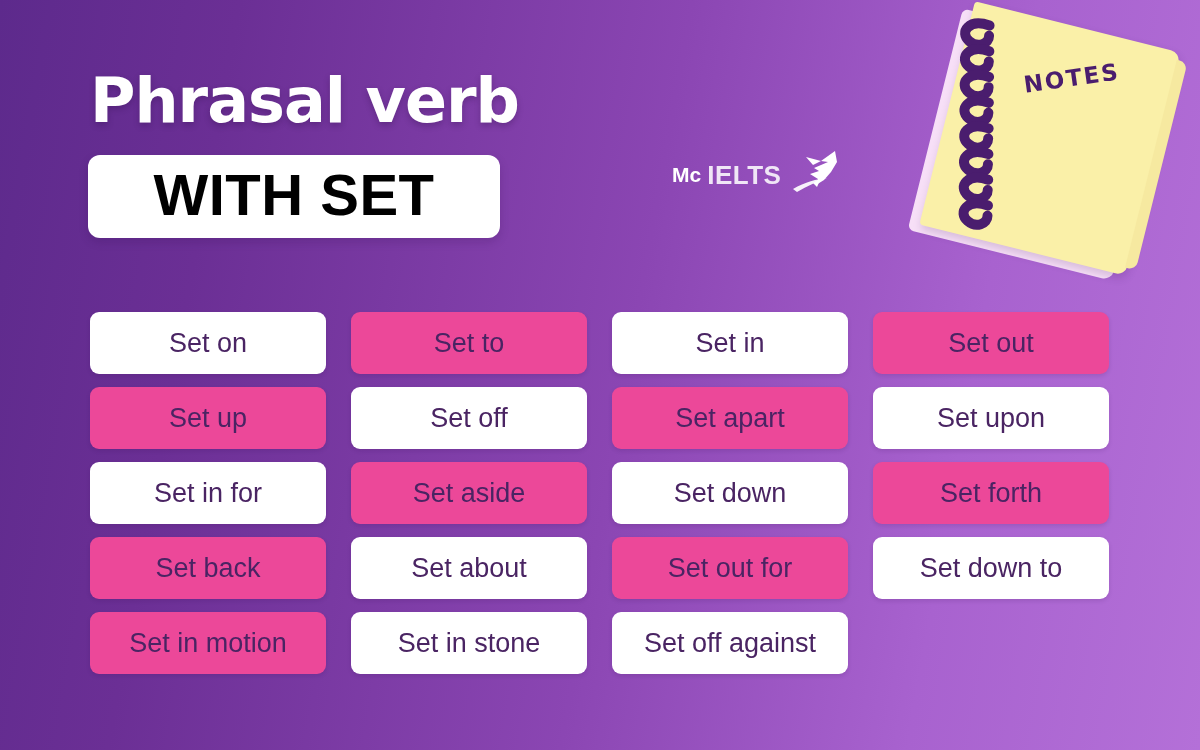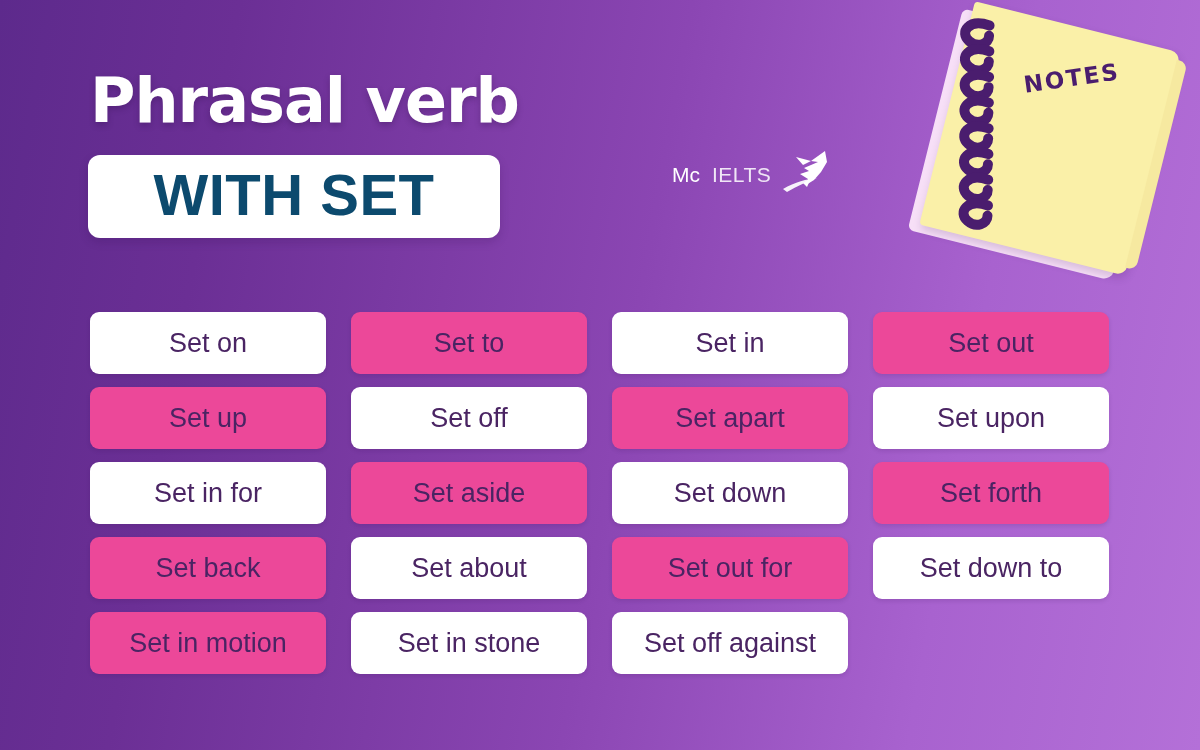--- a/index.html
+++ b/index.html
@@ -24,30 +24,30 @@
   }
 
   .title-badge {
     position:absolute; left:88px; top:155px;
     width:412px; height:83px;
     background:#ffffff; border-radius:12px;
     display:flex; align-items:center; justify-content:center;
     box-shadow:0 4px 10px rgba(45,12,70,0.18);
   }
   .title-badge-text {
-    font-size:58px; font-weight:bold; color:#0c4a6e;
+    font-size:58px; font-weight:bold; color:#000000;
     font-family:"Liberation Sans", sans-serif;
     letter-spacing:0.5px; line-height:1;
     transform:translateY(-2px);
   }
 
   
   .logo { position:absolute; left:672px; top:155px; display:flex; align-items:center; height:40px; }
-  .logo-mc { font-size:21px; font-weight:normal; color:#ffffff; font-family:"Liberation Sans", sans-serif; }
-  .logo-ielts { font-size:21px; font-weight:400; color:#f0e6f6; margin-left:12px; letter-spacing:0.5px; font-family:"Liberation Sans", sans-serif; }
+  .logo-mc { font-size:21px; font-weight:bold; color:#ffffff; font-family:"Liberation Sans", sans-serif; }
+  .logo-ielts { font-size:26px; font-weight:700; color:#f0e6f6; margin-left:6px; letter-spacing:0.5px; font-family:"Liberation Sans", sans-serif; }
   .logo-bird { margin-left:10px; width:54px; height:46px; position:relative; top:-4px; }
 
   
   .notebook {
     position:absolute; left:940px; top:25px; width:230px; height:245px;
     transform:rotate(14deg);
   }
   .nb-shadow {
     position:absolute; left:-8px; top:10px; width:210px; height:228px;
     background:#f7dff7; border-radius:6px 10px 10px 6px;

